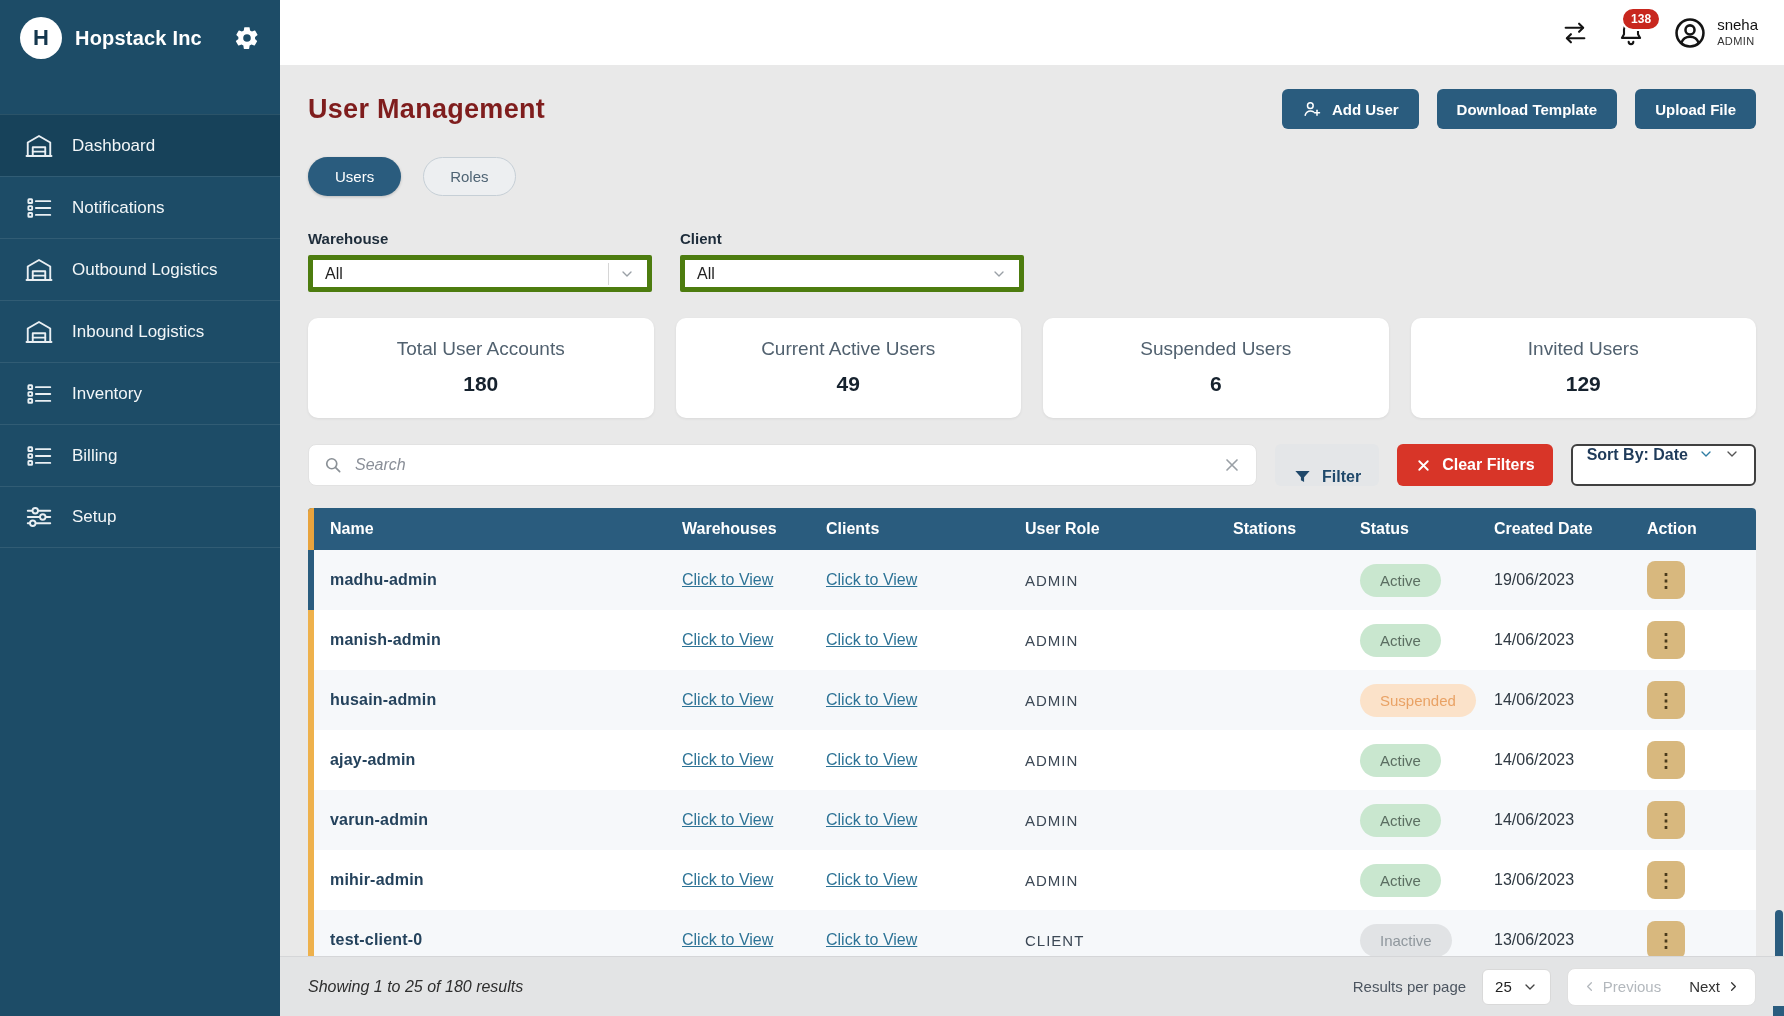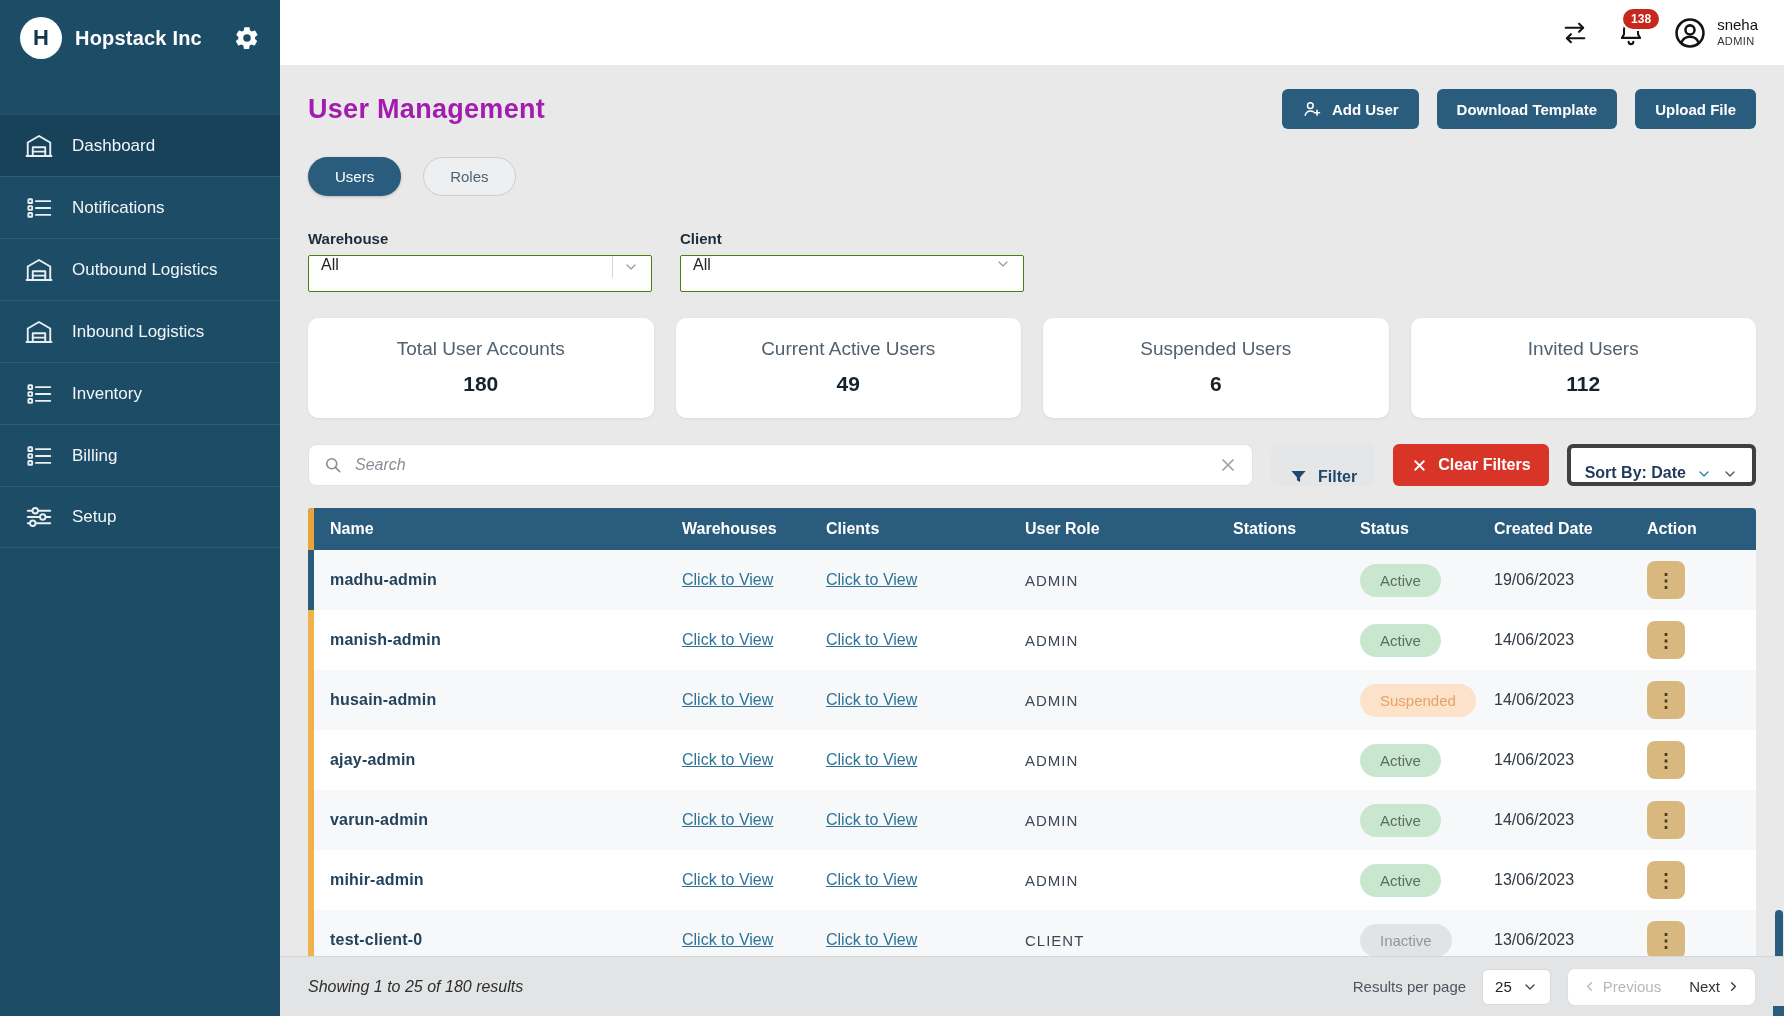--- a/index.html
+++ b/index.html
@@ -30,53 +30,53 @@
   .bell-wrap { position:relative; }
   .badge { position:absolute; top:-12px; right:-16px; background:#c8271e; color:#fff; font-size:12px; font-weight:bold; padding:3px 8px; border-radius:12px; border:2px solid #fff; }
   .user-block { display:flex; align-items:center; gap:10px; cursor:pointer; }
   .user-meta { line-height:1.25; }
   .user-name { font-size:15px; color:#111; }
   .user-role { font-size:11px; color:#333; letter-spacing:.4px; }
 
   
   .content { flex:1; background:#e9e9e9; padding:24px 28px 0; overflow:hidden; position:relative; }
   .page-header { display:flex; align-items:center; justify-content:space-between; }
-  .page-title { font-size:27px; font-weight:700; color:#a21caf; letter-spacing:.3px; }
+  .page-title { font-size:27px; font-weight:700; color:#7f1d1d; letter-spacing:.3px; }
   .header-actions { display:flex; gap:18px; }
   .btn-primary { background:#2a5c7e; color:#fff; border:none; border-radius:6px; height:40px; padding:0 20px; font-size:15px; font-weight:600; display:flex; align-items:center; gap:10px; cursor:pointer; font-family:inherit; }
   .btn-primary svg { width:20px; height:20px; stroke:#fff; fill:none; stroke-width:1.8; stroke-linecap:round; stroke-linejoin:round; }
 
   .tabs { margin-top:28px; display:flex; gap:22px; }
   .tab { border-radius:22px; padding:10px 26px; font-size:15px; cursor:pointer; border:1px solid transparent; }
   .tab.active { background:#2a5c7e; color:#fff; box-shadow:0 1px 3px rgba(0,0,0,.2); }
   .tab.inactive { background:#edeff1; color:#4e6373; border-color:#c6cfd6; }
 
   .filter-panel { margin-top:34px; display:flex; gap:28px; }
   .filter-label { font-size:15px; font-weight:600; color:#1d2c3a; margin-bottom:8px; }
-  .select { width:344px; height:37px; background:#fff; border:1px solid #4d7c0f; display:flex; align-items:flex-start; justify-content:space-between; padding:0 12px; font-size:16px; color:#222; cursor:pointer; border-radius:2px; }
+  .select { width:344px; height:37px; background:#fff; border:5px solid #4d7c0f; display:flex; align-items:center; justify-content:space-between; padding:0 12px; font-size:16px; color:#222; cursor:pointer; border-radius:2px; }
   .select-right { display:flex; align-items:center; gap:10px; }
   .select-divider { width:1px; height:22px; background:#d6d6d6; }
   .chev { width:16px; height:16px; }
   .chev svg { width:100%; height:100%; stroke:#9aa0a6; fill:none; stroke-width:2; stroke-linecap:round; stroke-linejoin:round; }
 
   .stats-row { margin-top:26px; display:flex; gap:22px; }
   .stat-card { flex:1; background:#fff; border-radius:10px; padding:20px 10px 22px; text-align:center; box-shadow:0 1px 3px rgba(0,0,0,.07); }
   .stat-label { font-size:19px; color:#51616f; }
   .stat-value { margin-top:12px; font-size:21px; font-weight:700; color:#16222e; }
 
   .toolbar { margin-top:26px; display:flex; gap:18px; align-items:center; }
   .search-box { flex:1; background:#fff; border:1px solid #e2e2e2; border-radius:8px; height:42px; display:flex; align-items:center; gap:12px; padding:0 14px; }
   .search-box svg { width:20px; height:20px; stroke:#8a9096; fill:none; stroke-width:2; stroke-linecap:round; }
   .search-box input { flex:1; border:none; outline:none; background:transparent; font-size:16px; font-family:inherit; color:#444; }
   .search-box input::placeholder { color:#8a8f98; font-style:italic; }
   .btn-filter { background:#e4e6e8; border:none; color:#20496b; height:42px; padding:0 18px; border-radius:6px; display:flex; align-items:flex-end; gap:10px; font-size:16px; font-weight:700; cursor:pointer; font-family:inherit; }
   .btn-filter svg { width:19px; height:19px; }
   .btn-clear { background:#d83528; border:none; color:#fff; height:42px; padding:0 18px; border-radius:6px; display:flex; align-items:center; gap:10px; font-size:16px; font-weight:700; cursor:pointer; font-family:inherit; }
   .btn-clear svg { width:17px; height:17px; stroke:#fff; stroke-width:2.6; stroke-linecap:round; }
-  .sort-select { background:#fff; border:4px solid #404040; height:42px; padding:0 14px; border-radius:6px; display:flex; align-items:flex-end; gap:10px; font-size:16px; font-weight:600; color:#1f3b5a; cursor:pointer; }
+  .sort-select { background:#fff; border:2px solid #404040; height:42px; padding:0 14px; border-radius:6px; display:flex; align-items:flex-start; gap:10px; font-size:16px; font-weight:600; color:#1f3b5a; cursor:pointer; }
   .sort-select .c1 svg { stroke:#2f7da3; }
   .sort-select .c2 svg { stroke:#555; }
 
   
   .table-wrap { margin-top:22px; border-radius:4px 4px 0 0; overflow:hidden; }
   .grid-row { display:grid; grid-template-columns:360px 144px 199px 208px 127px 134px 153px 1fr; align-items:center; }
   .thead { background:#2a5c7e; color:#fff; height:42px; font-size:16px; font-weight:600; border-left:6px solid #e8a33d; }
   .th, .td { padding-left:8px; }
   .th:first-child, .td:first-child { padding-left:16px; }
   .trow { height:60px; background:#fff; font-size:16px; border-left:6px solid #eeb14c; }
@@ -299,21 +299,21 @@
         <div class="stat-card">
           <div class="stat-label">Current Active Users</div>
           <div class="stat-value">49</div>
         </div>
         <div class="stat-card">
           <div class="stat-label">Suspended Users</div>
           <div class="stat-value">6</div>
         </div>
         <div class="stat-card">
           <div class="stat-label">Invited Users</div>
-          <div class="stat-value">112</div>
+          <div class="stat-value">129</div>
         </div>
       </div>
 
       <div class="toolbar">
         <div class="search-box">
           <svg viewBox="0 0 24 24">
               <circle cx="10.5" cy="10.5" r="6"></circle>
               <path d="M15.2 15.2l4.8 4.8"></path>
             </svg>
           <input type="text" placeholder="Search" style="">

